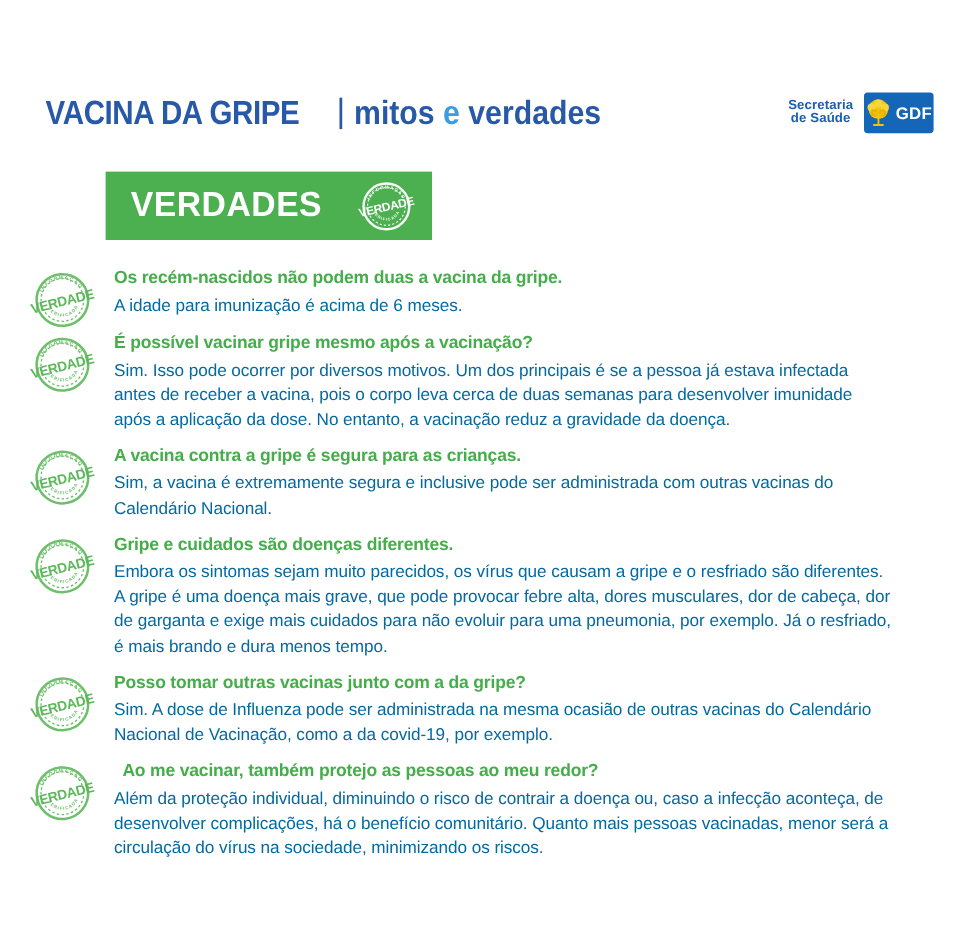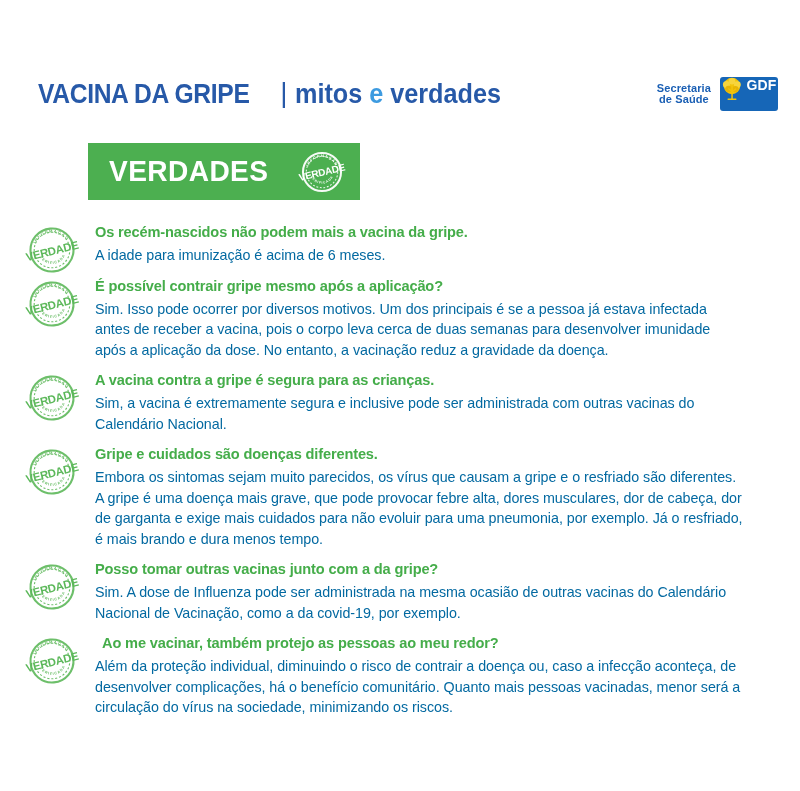--- a/index.html
+++ b/index.html
@@ -41,21 +41,21 @@
   .title .t-accent { color:#3d9be0; }
 
   
   .logo { position:absolute; right:22px; top:3px; display:flex; align-items:center; gap:9px; }
   .logo-text {
     color:#1a5fb4; font-size:11px; font-weight:bold; line-height:11px;
     text-align:center; letter-spacing:.1px;
   }
   .gdf-box {
     width:58px; height:34px; background:#1666b7; border-radius:3px;
-    display:flex; justify-content:center; gap:3px;
+    display:flex; align-items:center; justify-content:center; gap:3px;
   }
   .gdf-label { color:#fff; font-size:14px; font-weight:bold; letter-spacing:.2px; }
 
   
   .banner {
     position:absolute; left:88px; top:107px;
     width:272px; height:57px; background:#4CAF50;
     display:flex; align-items:center;
   }
   .banner-label {
@@ -159,21 +159,21 @@
             </text>
             <text font-size="3.7" font-family="Liberation Sans, sans-serif" font-weight="bold" fill="#6dbf6a" letter-spacing="0.9">
               <textPath href="#arcBot1" startOffset="50%" text-anchor="middle">VERIFICADA</textPath>
             </text>
           </g>
           <g transform="rotate(-14 26 27)">
             <text x="26" y="31" text-anchor="middle" font-size="11.4" font-family="Liberation Sans, sans-serif" font-weight="bold" fill="#5cb85a" letter-spacing="-0.3">VERDADE</text>
           </g>
         </svg>
       </span>
-      <div class="q">Os recém-nascidos não podem mais a vacina da gripe.</div>
+      <div class="q">Os recém-nascidos não podem duas a vacina da gripe.</div>
       <div class="a">A idade para imunização é acima de 6 meses.</div>
     </div>
 
     <div class="item">
       <span class="badge">
         <svg class="stamp" width="56" height="52" viewBox="0 0 52 52">
           <defs>
             <path id="arcTop2" d="M 26 26 m -17.5 0 a 17.5 17.5 0 0 1 35 0" fill="none"></path>
             <path id="arcBot2" d="M 26 26 m -14 0 a 14 14 0 0 0 28 0" fill="none"></path>
           </defs>
@@ -185,21 +185,21 @@
             </text>
             <text font-size="3.7" font-family="Liberation Sans, sans-serif" font-weight="bold" fill="#6dbf6a" letter-spacing="0.9">
               <textPath href="#arcBot2" startOffset="50%" text-anchor="middle">VERIFICADA</textPath>
             </text>
           </g>
           <g transform="rotate(-14 26 27)">
             <text x="26" y="31" text-anchor="middle" font-size="11.4" font-family="Liberation Sans, sans-serif" font-weight="bold" fill="#5cb85a" letter-spacing="-0.3">VERDADE</text>
           </g>
         </svg>
       </span>
-      <div class="q">É possível contrair gripe mesmo após a aplicação?</div>
+      <div class="q">É possível vacinar gripe mesmo após a vacinação?</div>
       <div class="a">Sim. Isso pode ocorrer por diversos motivos. Um dos principais é se a pessoa já estava infectada antes de receber a vacina, pois o corpo leva cerca de duas semanas para desenvolver imunidade após a aplicação da dose. No entanto, a vacinação reduz a gravidade da doença.</div>
     </div>
 
     <div class="item">
       <span class="badge">
         <svg class="stamp" width="56" height="52" viewBox="0 0 52 52">
           <defs>
             <path id="arcTop3" d="M 26 26 m -17.5 0 a 17.5 17.5 0 0 1 35 0" fill="none"></path>
             <path id="arcBot3" d="M 26 26 m -14 0 a 14 14 0 0 0 28 0" fill="none"></path>
           </defs>

